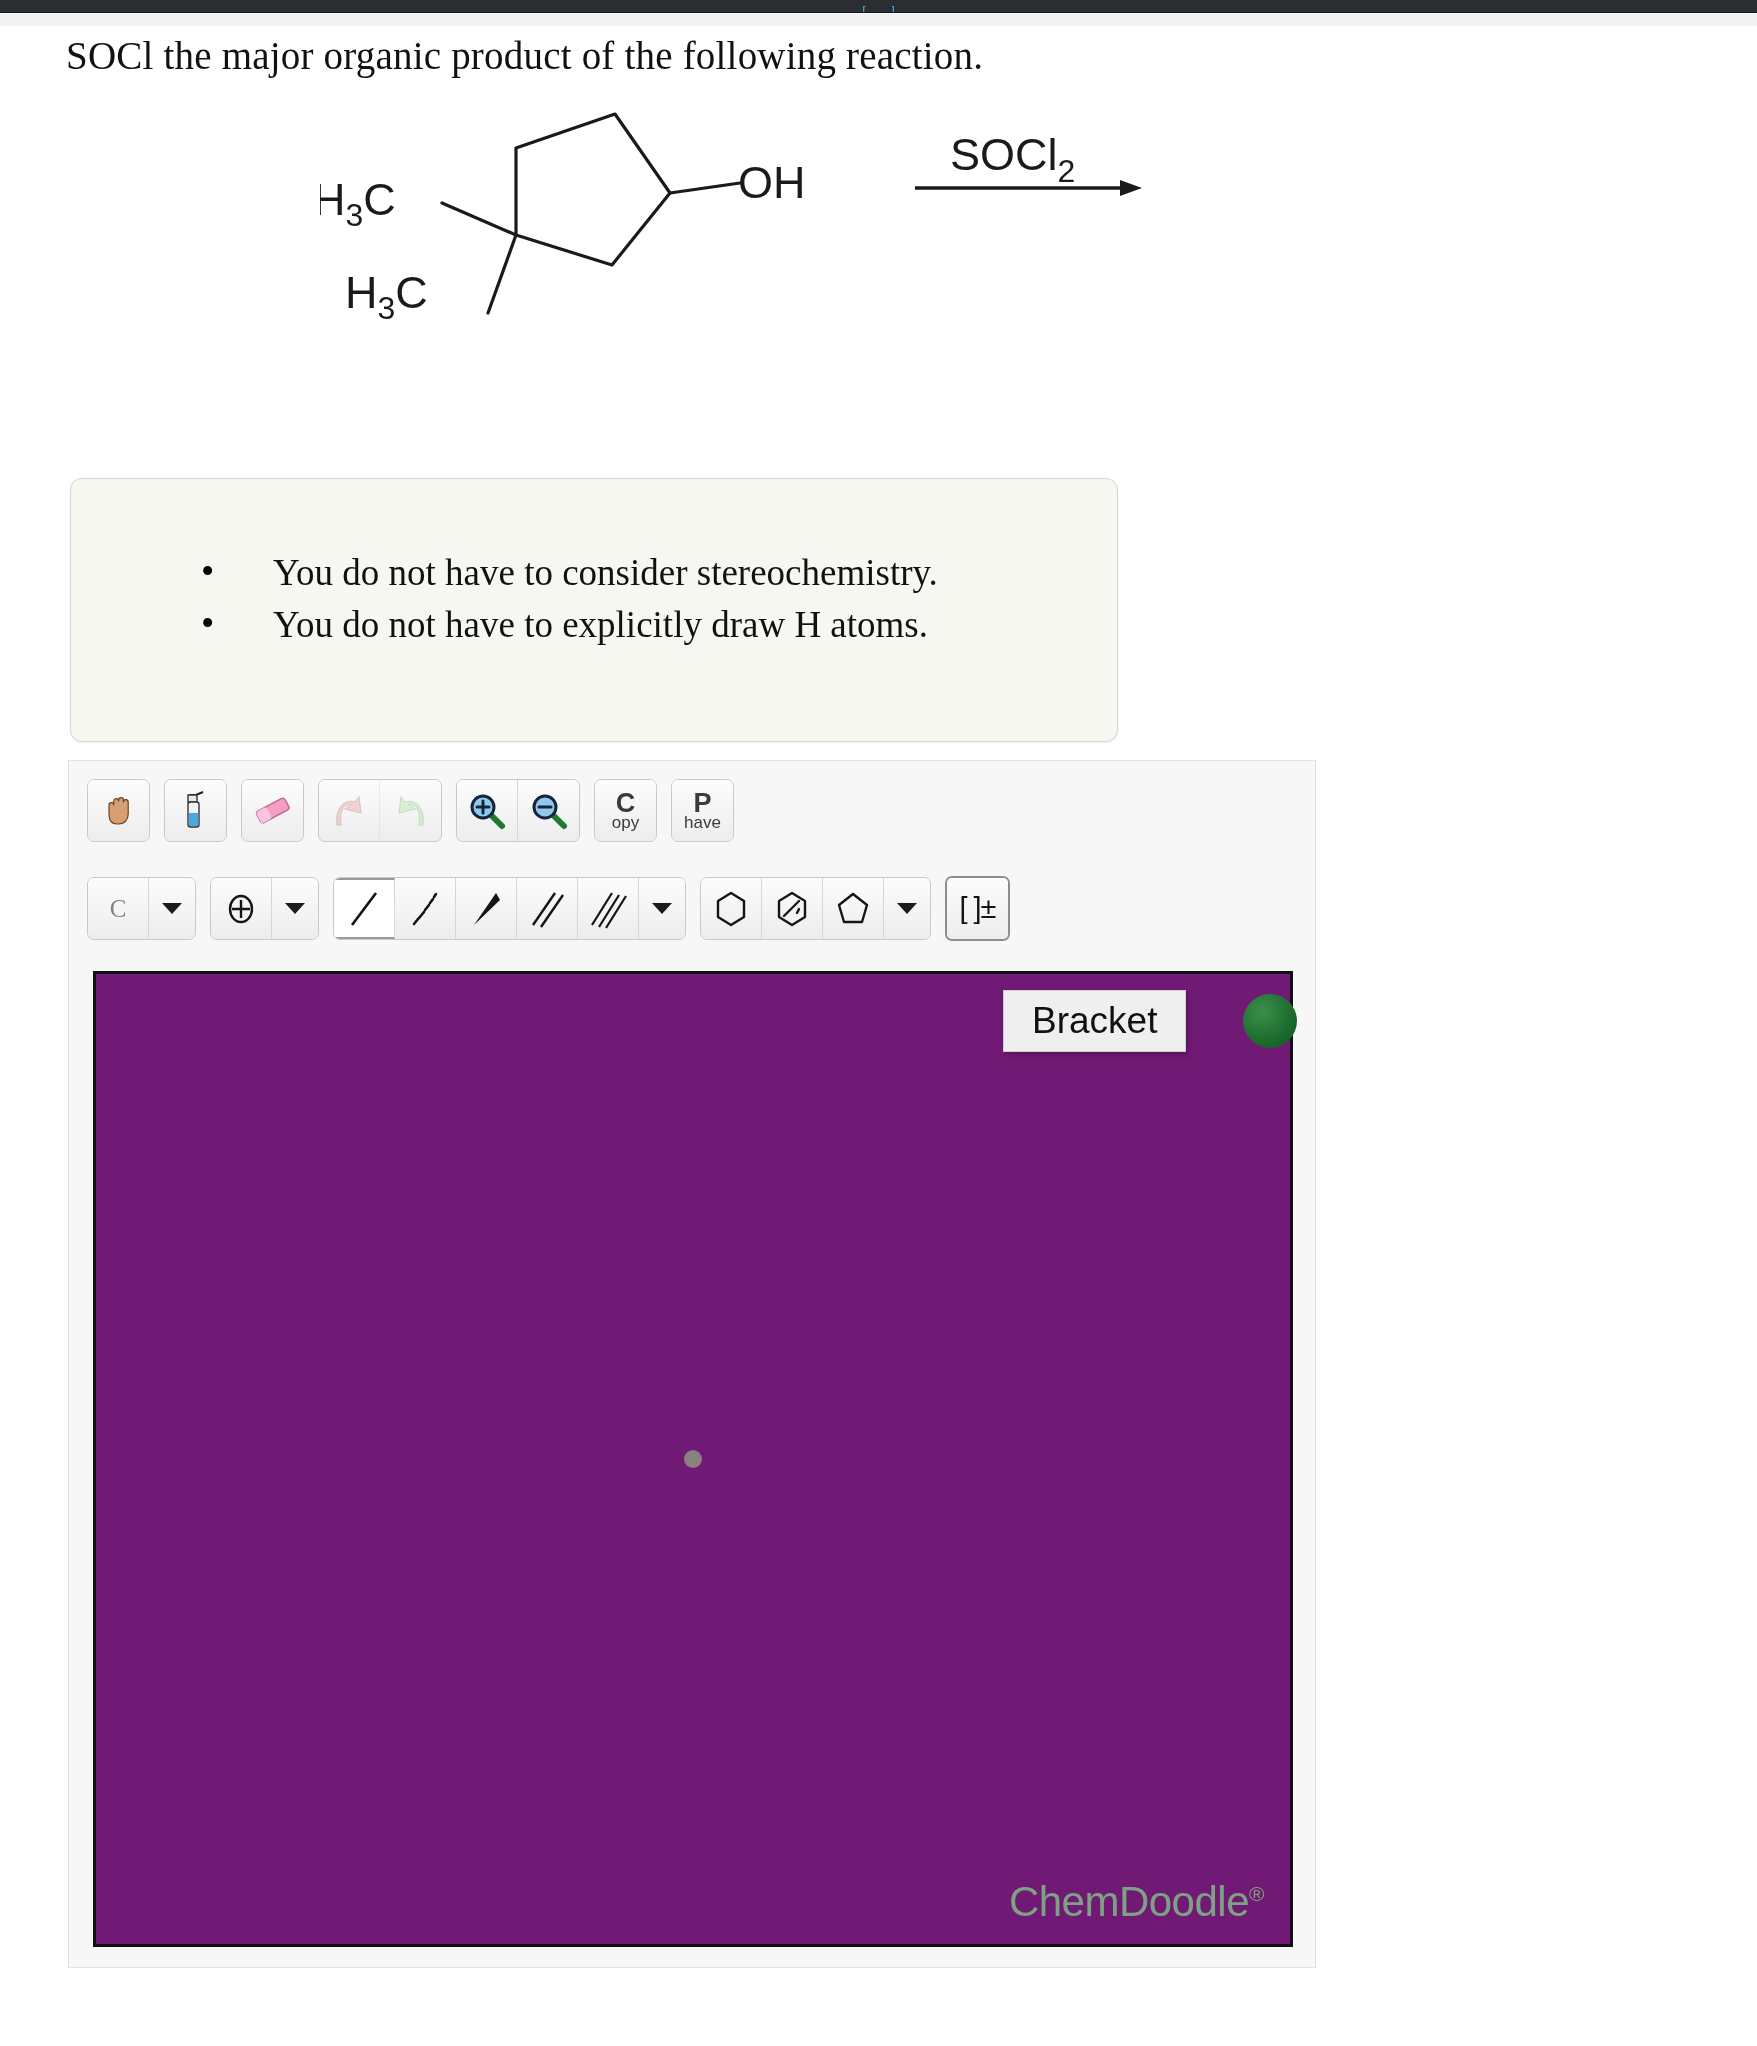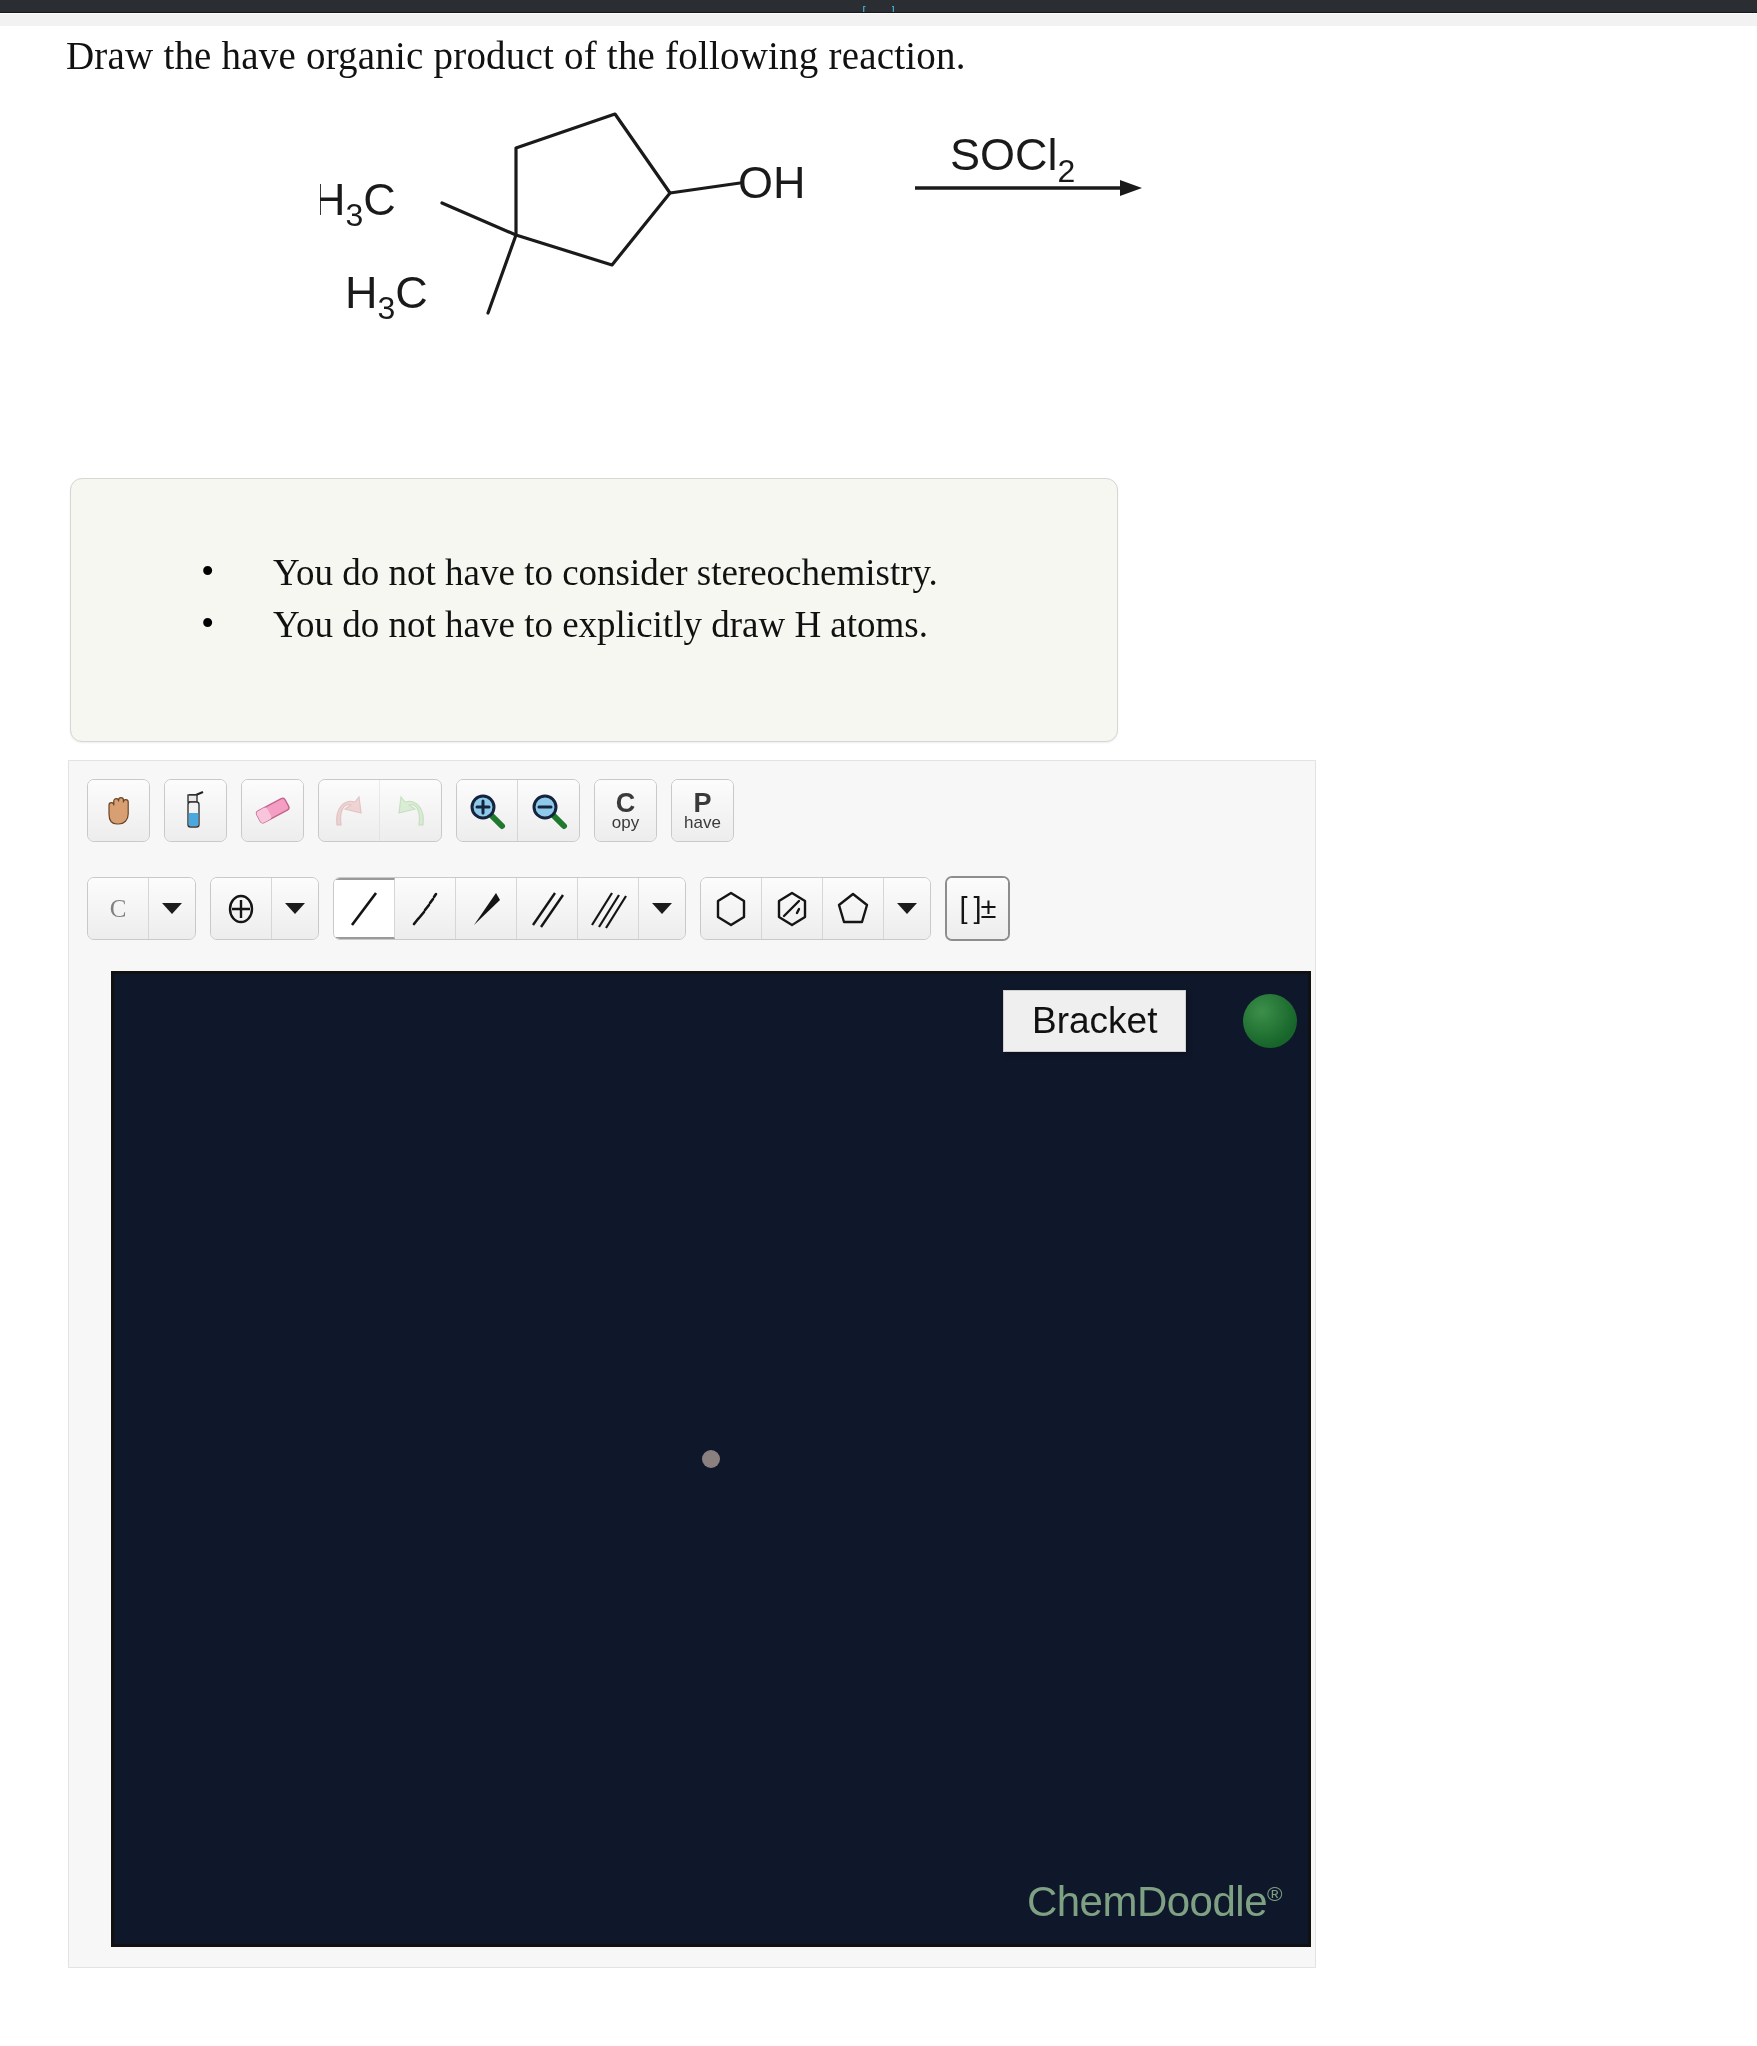--- a/index.html
+++ b/index.html
@@ -129,23 +129,22 @@
   }
   .lbl-c { font-size: 25px; color: #808080; font-family: "Liberation Serif", serif; }
   .copylbl { text-align: center; line-height: 1; color: #3a3a3a; }
   .copylbl b { display: block; font-size: 27px; font-weight: 700; letter-spacing: 0; }
   .copylbl i { display: block; font-style: normal; font-size: 17px; margin-top: -3px; }
 
   
   #canvas {
     position: absolute; left: 24px; top: 210px;
     width: 1200px; height: 976px;
-    background: #0f172a;
+    background: #701a75;
     border: 3px solid #111111;
-    margin-left: 18px;
   }
   #center-dot {
     position: absolute; left: 50%; top: 50%;
     width: 18px; height: 18px; margin: -9px 0 0 -9px;
     border-radius: 50%;
     background: #8a8080;
   }
   #cd-logo {
     position: absolute; right: 26px; bottom: 18px;
     font-size: 42px;
@@ -179,21 +178,21 @@
 <body>
 
 <div id="topbar">
   <div id="topbar-fragments">
     <span>[</span>
     <span>]</span>
   </div>
 </div>
 <div id="page-strip"></div>
 
-<div id="prompt">Draw the have organic product of the following reaction.</div>
+<div id="prompt">SOCl the major organic product of the following reaction.</div>
 
 <div id="scheme">
   <svg width="900" height="280" viewBox="0 0 900 280">
     <g fill="none" stroke="#1a1a1a" stroke-width="3.2" stroke-linecap="round" stroke-linejoin="round">
 
       <polyline points="196,135 196,48 295,14 350,93 292,165 196,135"></polyline>
 
       <line x1="350" y1="93" x2="420" y2="83"></line>
 
       <line x1="196" y1="135" x2="122" y2="103"></line>

